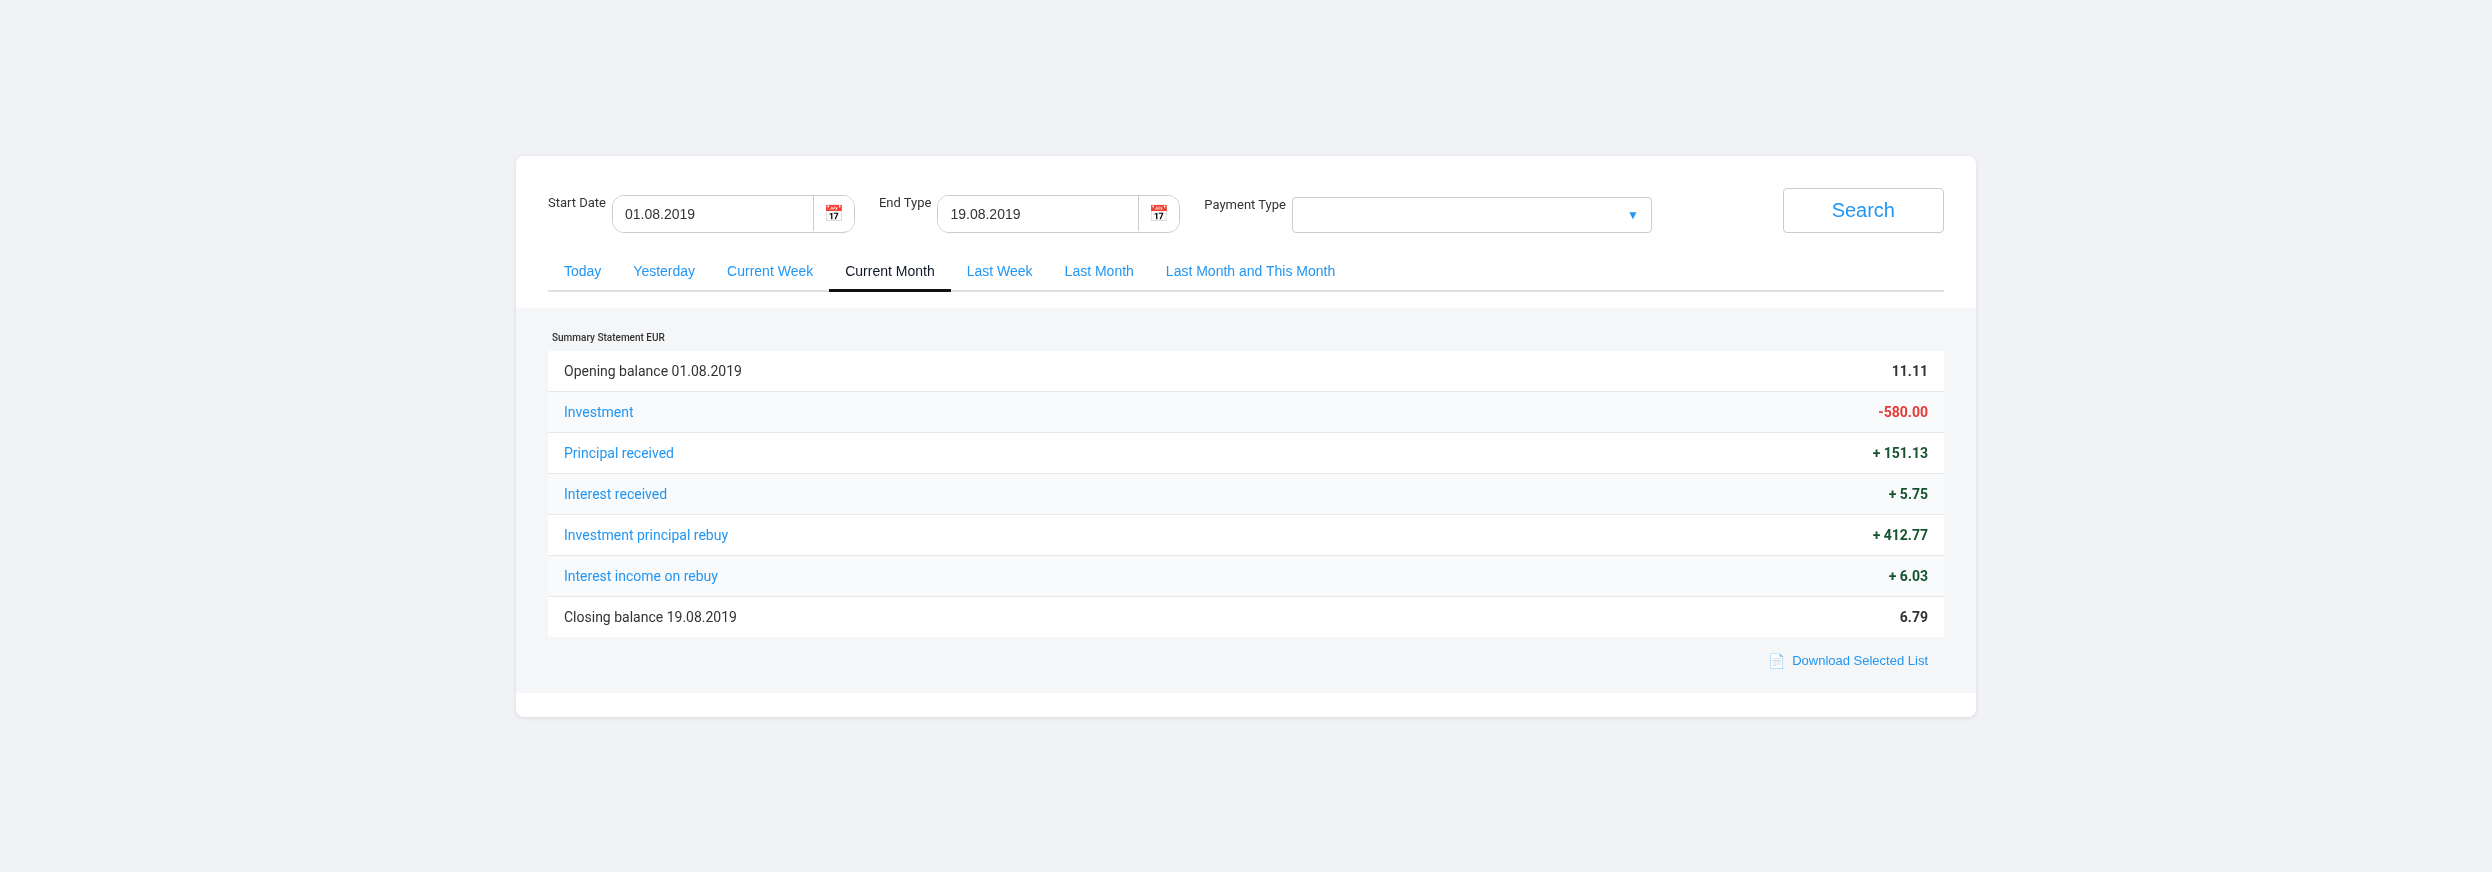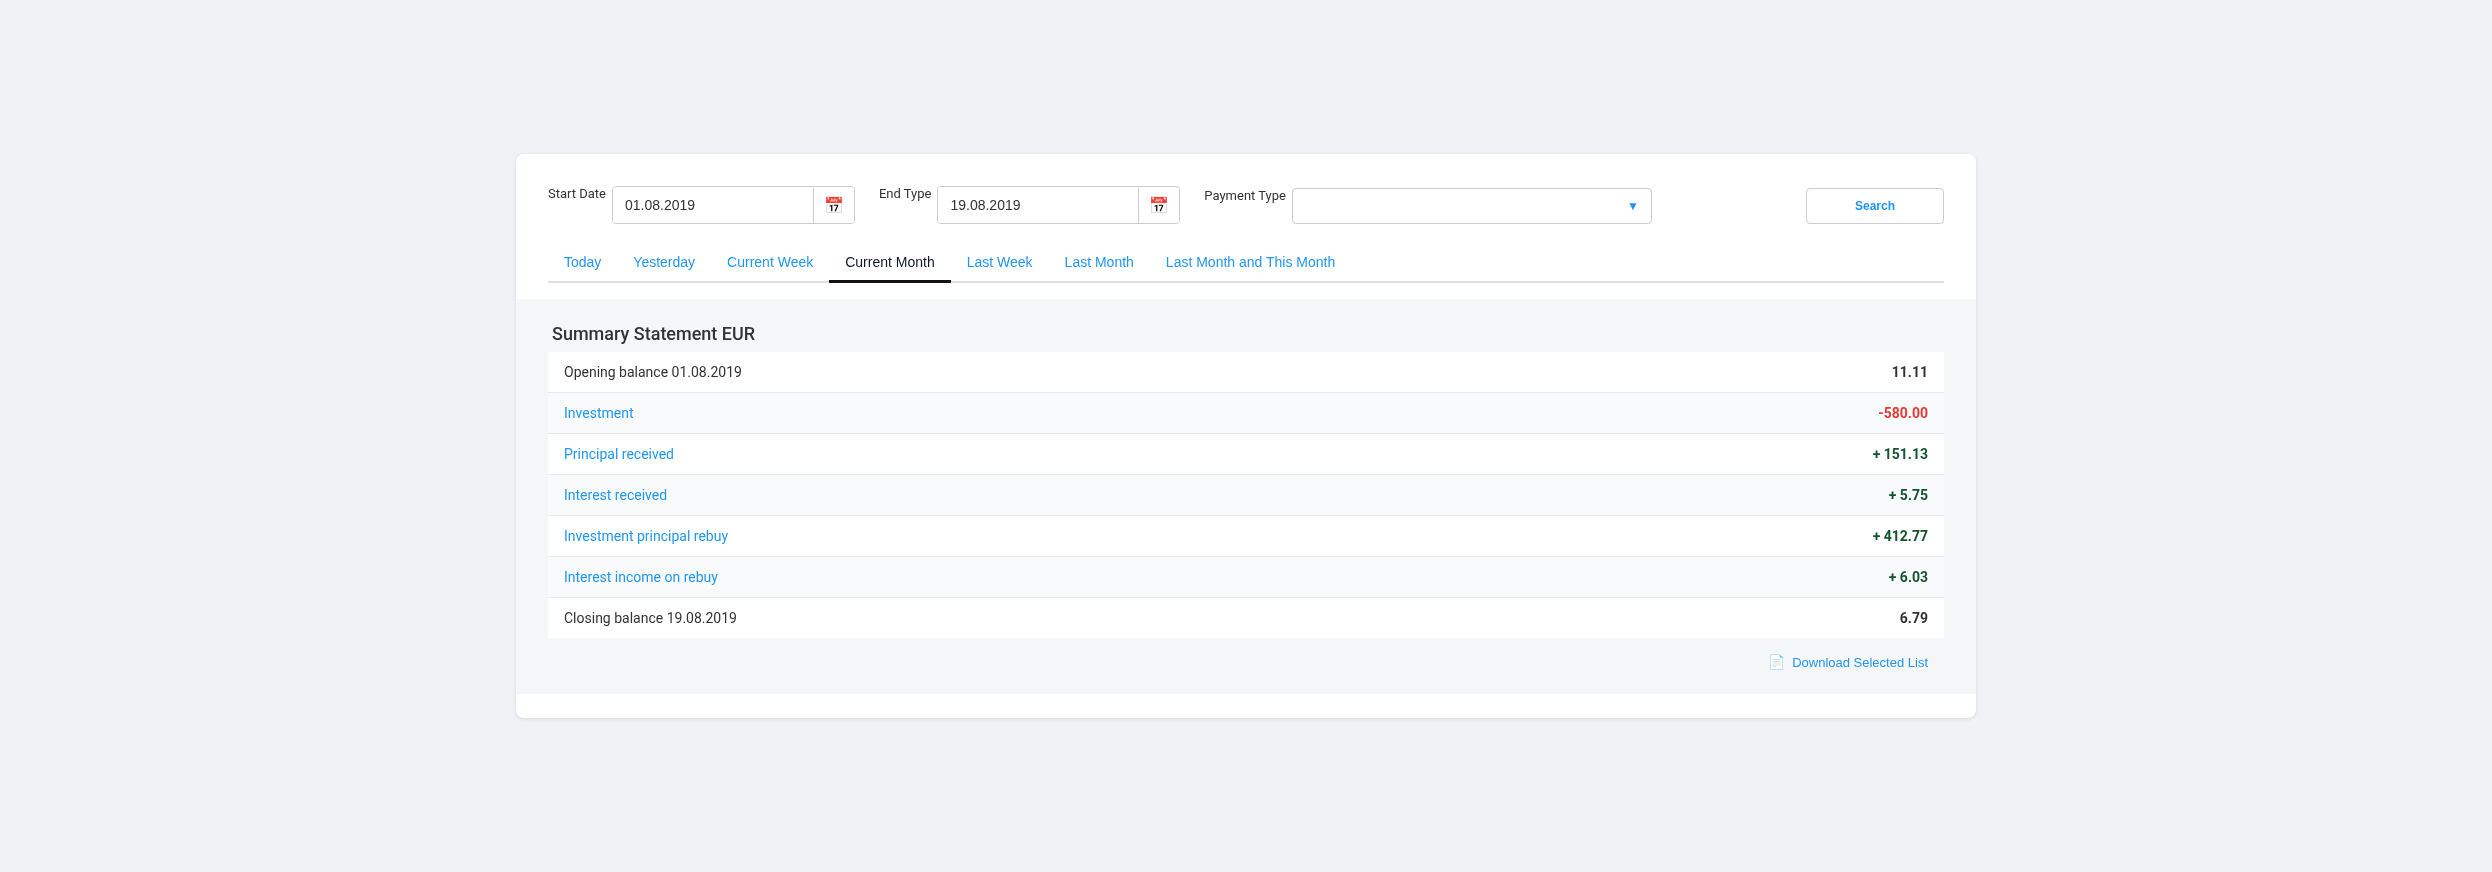--- a/index.html
+++ b/index.html
@@ -35,21 +35,21 @@
     }
     .field-group label {
       font-size: 13px;
       color: #333;
       font-weight: 400;
     }
     .input-with-icon {
       display: flex;
       align-items: center;
       border: 1px solid #ccc;
-      border-radius: 4px;
+      border-radius: 12px;
       overflow: hidden;
       background: #fff;
     }
     .input-with-icon input {
       border: none;
       outline: none;
       padding: 10px 12px;
       font-size: 14px;
       color: #333;
       width: 200px;
@@ -79,23 +79,23 @@
     }
     .select-wrapper .dropdown-arrow {
       color: #2196f3;
       font-size: 12px;
     }
     .search-btn {
       background: #fff;
       border: 1px solid #ccc;
       border-radius: 4px;
       padding: 10px 48px;
-      font-size: 12px;
-      color: #2196f3;
-      font-weight: 700;
+      font-size: 20px;
+      color: #2196f3;
+      font-weight: 400;
       cursor: pointer;
       white-space: nowrap;
       margin-left: auto;
     }
 
     
     .tabs {
       display: flex;
       gap: 0;
       border-bottom: 2px solid #e0e0e0;
@@ -119,21 +119,21 @@
     }
 
     
     .table-area {
       background: #f5f6f8;
       margin: 0 -32px;
       padding: 24px 32px;
     }
 
     .summary-title {
-      font-size: 18px;
+      font-size: 10px;
       color: #333;
       font-weight: 500;
       margin-bottom: 8px;
       padding: 0 4px;
     }
 
     .summary-table {
       width: 100%;
       border-collapse: collapse;
     }

